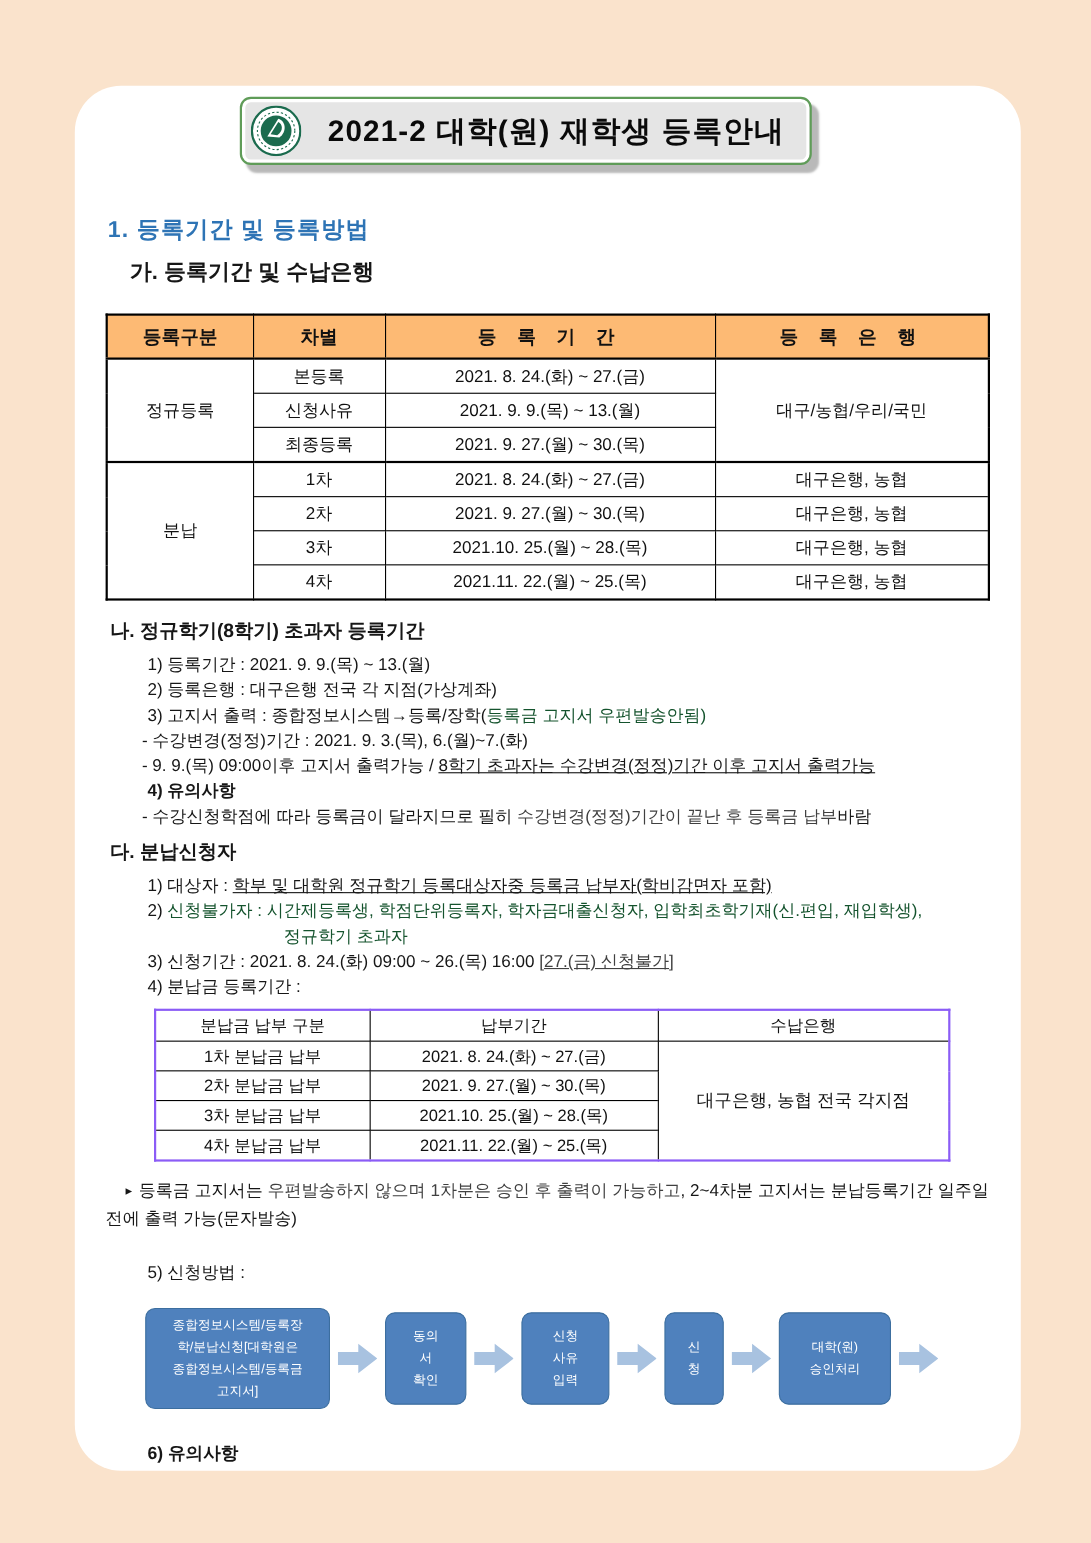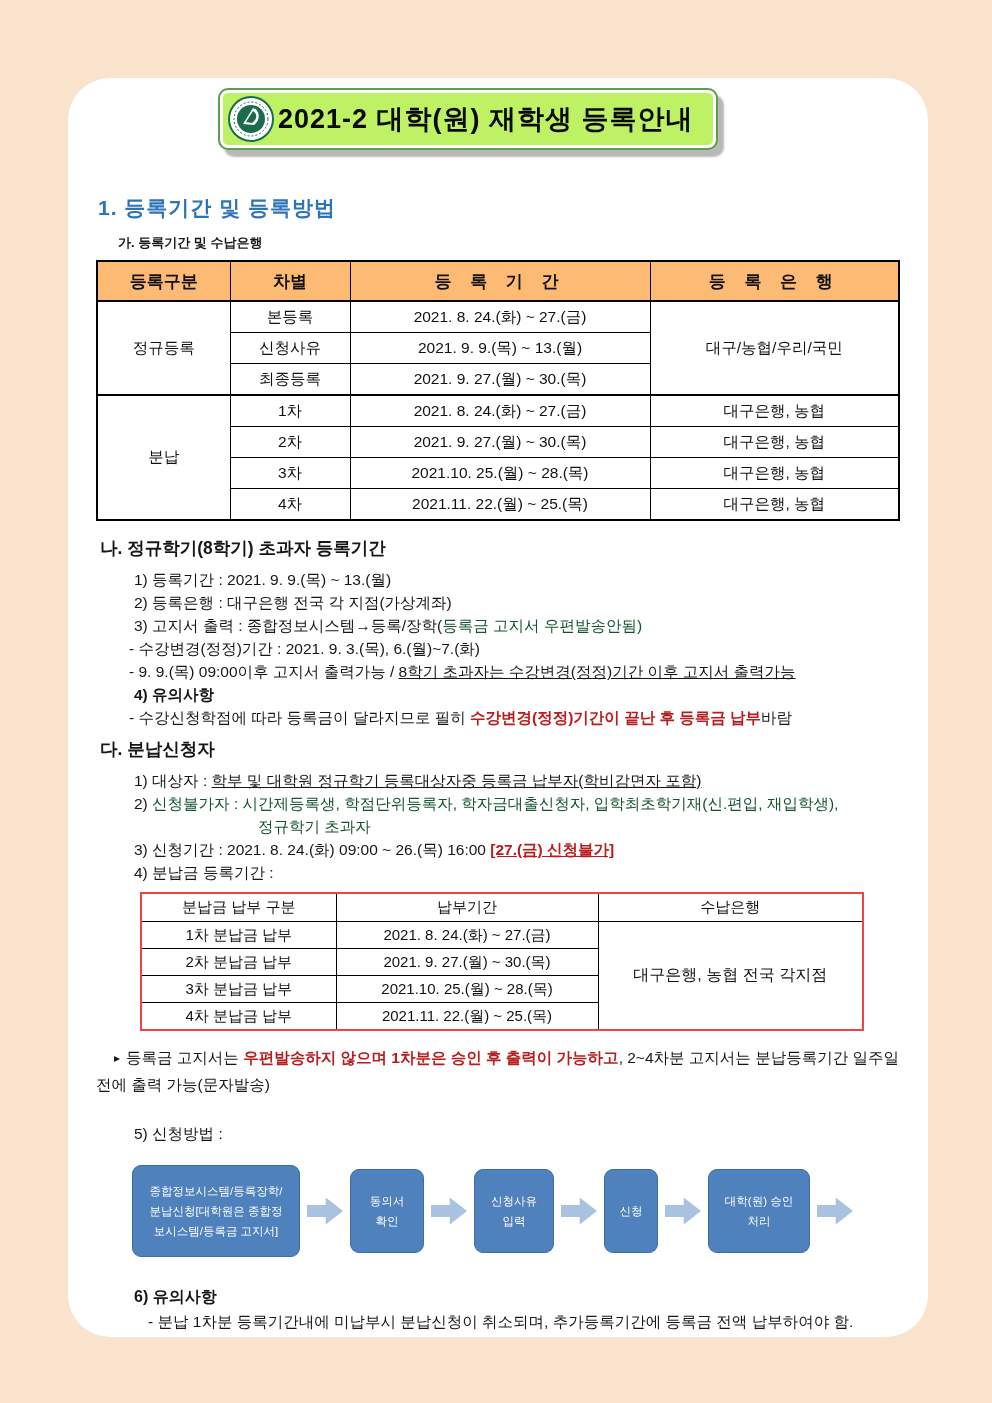--- a/index.html
+++ b/index.html
@@ -16,69 +16,69 @@
     background:#ffffff;
     border-radius:42px;
     overflow:hidden;
   }
   .content { position:absolute; inset:0; padding:0 26px 0 28px; box-sizing:border-box; }
 
   
   .banner {
     margin:10px 0 0 122px;
     width:fit-content;
-    display:flex; align-items:center; gap:4px;
-    background:#bef264;
+    display:flex; align-items:center; gap:24px;
+    background:#e5e5e5;
     border:2px solid #5F9C58;
     border-radius:10px;
     padding:3px 22px 3px 8px;
     height:52px;
     box-shadow: inset 0 0 0 3px #ffffff, 6px 7px 2px #b9b9b9;
   }
   .banner-title { font-size:27px; font-weight:bold; color:#0a0a0a; letter-spacing:1px; white-space:nowrap; }
   .logo { width:46px; height:46px; display:block; }
 
   h1.sec1 { margin:44px 0 0 2px; font-size:21px; color:#2E74B5; font-weight:bold; letter-spacing:1px; }
-  h2.subh { margin:12px 0 8px 22px; font-size:13px; font-weight:bold; color:#161616; }
+  h2.subh { margin:12px 0 24px 22px; font-size:20px; font-weight:bold; color:#161616; }
   h2.subh2 { margin:15px 0 8px 4px; font-size:17.5px; font-weight:bold; color:#161616; }
 
   
   table { border-collapse:collapse; table-layout:fixed; }
   .t1 { width:802px; border:2.5px solid #000; font-size:15.5px; }
   .t1 th, .t1 td { border:1.6px solid #000; text-align:center; vertical-align:middle; padding:0; }
   .t1 th { background:#fdba74; height:38px; font-size:17px; font-weight:bold; }
   .t1 th.sp { letter-spacing:7px; }
   .t1 td { height:30px; }
   .t1 tr.thick td { border-top:2.5px solid #000; }
   .t1 thead th { border-bottom:2.5px solid #000; }
 
-  .t2 { width:722px; margin:8px 0 0 44px; border:2px solid #ef4444; font-size:15px; }
+  .t2 { width:722px; margin:8px 0 0 44px; border:2px solid #8b5cf6; font-size:15px; }
   .t2 th, .t2 td { border:1.4px solid #000; text-align:center; vertical-align:middle; font-weight:normal; padding:0; }
   .t2 th { height:27px; }
   .t2 td { height:26px; }
 
   
   .l1 { margin-left:38px; font-size:15.5px; line-height:23px; color:#161616; }
   .l2 { margin-left:33px; font-size:15.5px; line-height:23px; color:#161616; }
   .l2b { margin-left:162px; font-size:15.5px; line-height:23px; }
   .blue { color:#14532d; }
-  .red  { color:#b91c1c; font-weight:bold; }
+  .red  { color:#404040; font-weight:normal; }
   .u    { text-decoration:underline; }
   .bu   { font-weight:normal; text-decoration:underline; }
 
   .note { margin:14px 0 0 0; font-size:15.5px; line-height:26px; text-indent:18px; color:#161616; }
   .note .marker { font-size:12px; position:relative; top:-1px; margin-right:6px; }
 
   
   .flow { margin:20px 0 0 36px; display:flex; align-items:center; }
   .fbox {
     background:#4F81BD; border:1px solid #3C6E9F; border-radius:9px;
     color:#fff; font-size:11.5px; line-height:1.75;
     display:flex; align-items:center; justify-content:center; text-align:center;
-    min-height:84px; box-sizing:border-box; padding:4px 13px;
+    min-height:84px; box-sizing:border-box; padding:4px 23px;
   }
   .fb1 { width:168px; min-height:92px; }
   .fb2 { width:74px; }
   .fb3 { width:80px; }
   .fb4 { width:54px; }
   .fb5 { width:102px; }
   .fb6 { width:80px; }
   .farrow {
     width:36px; height:30px; margin:0 7px;
     background:#A8C2E0;

